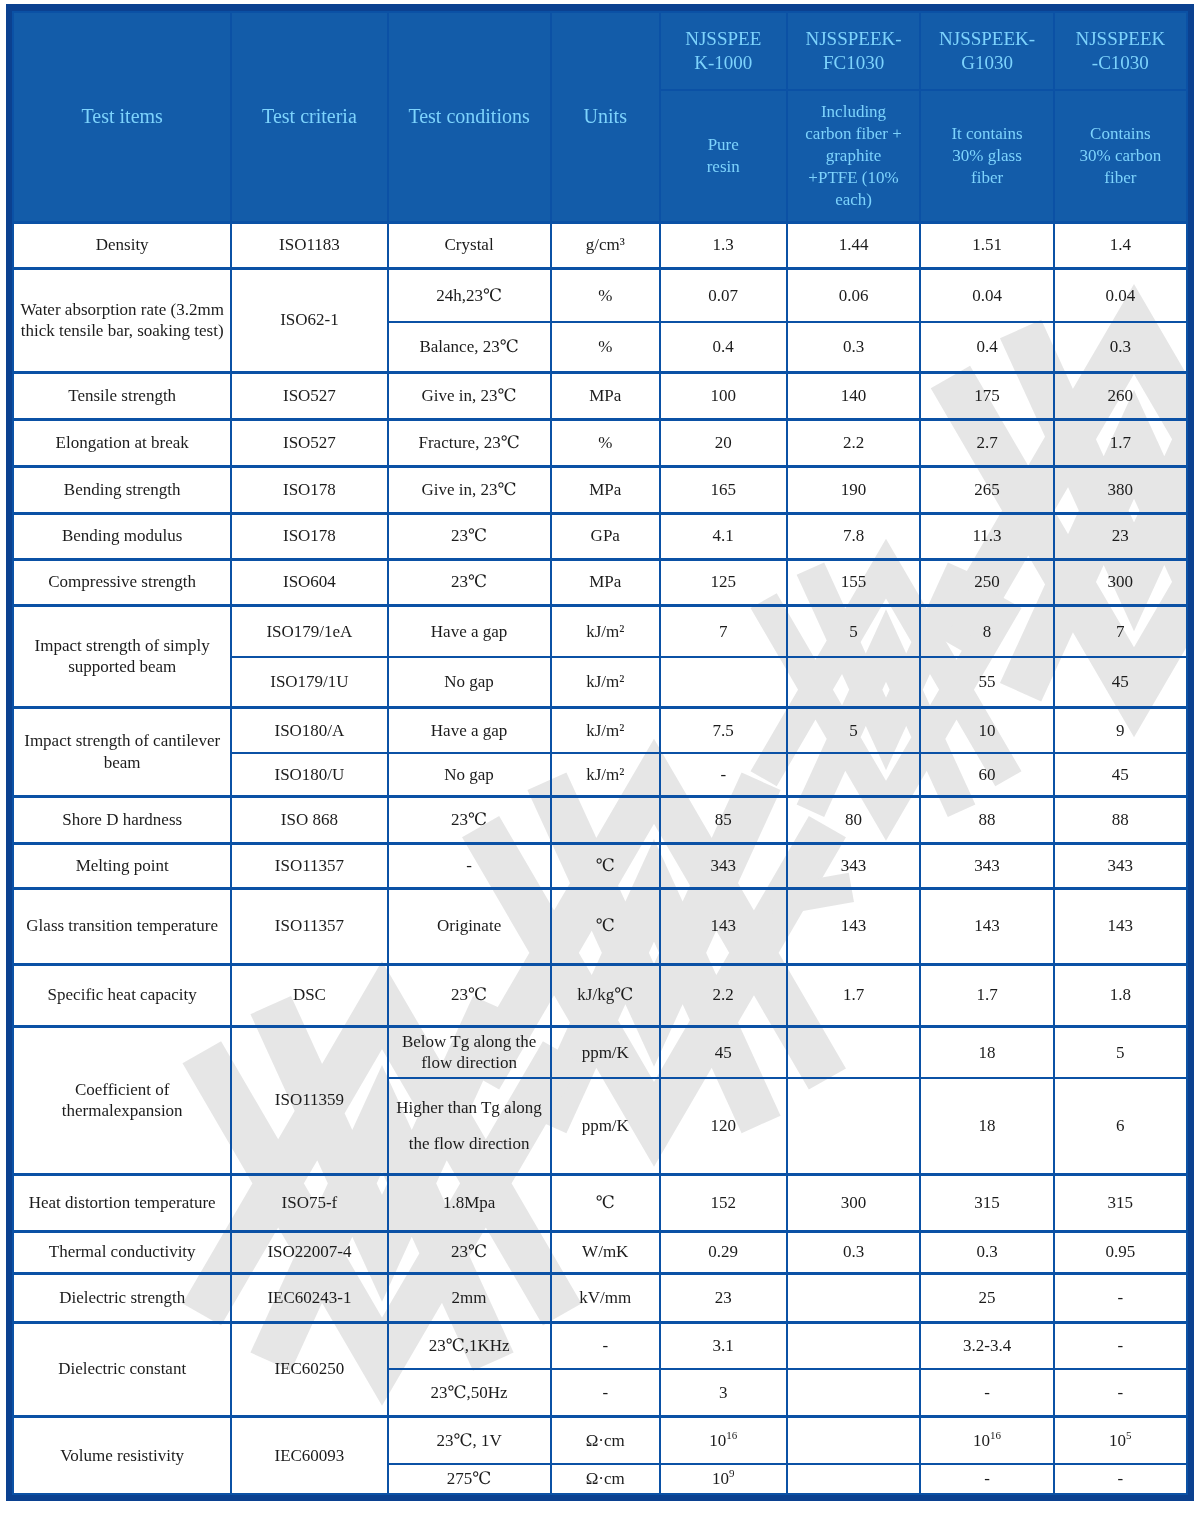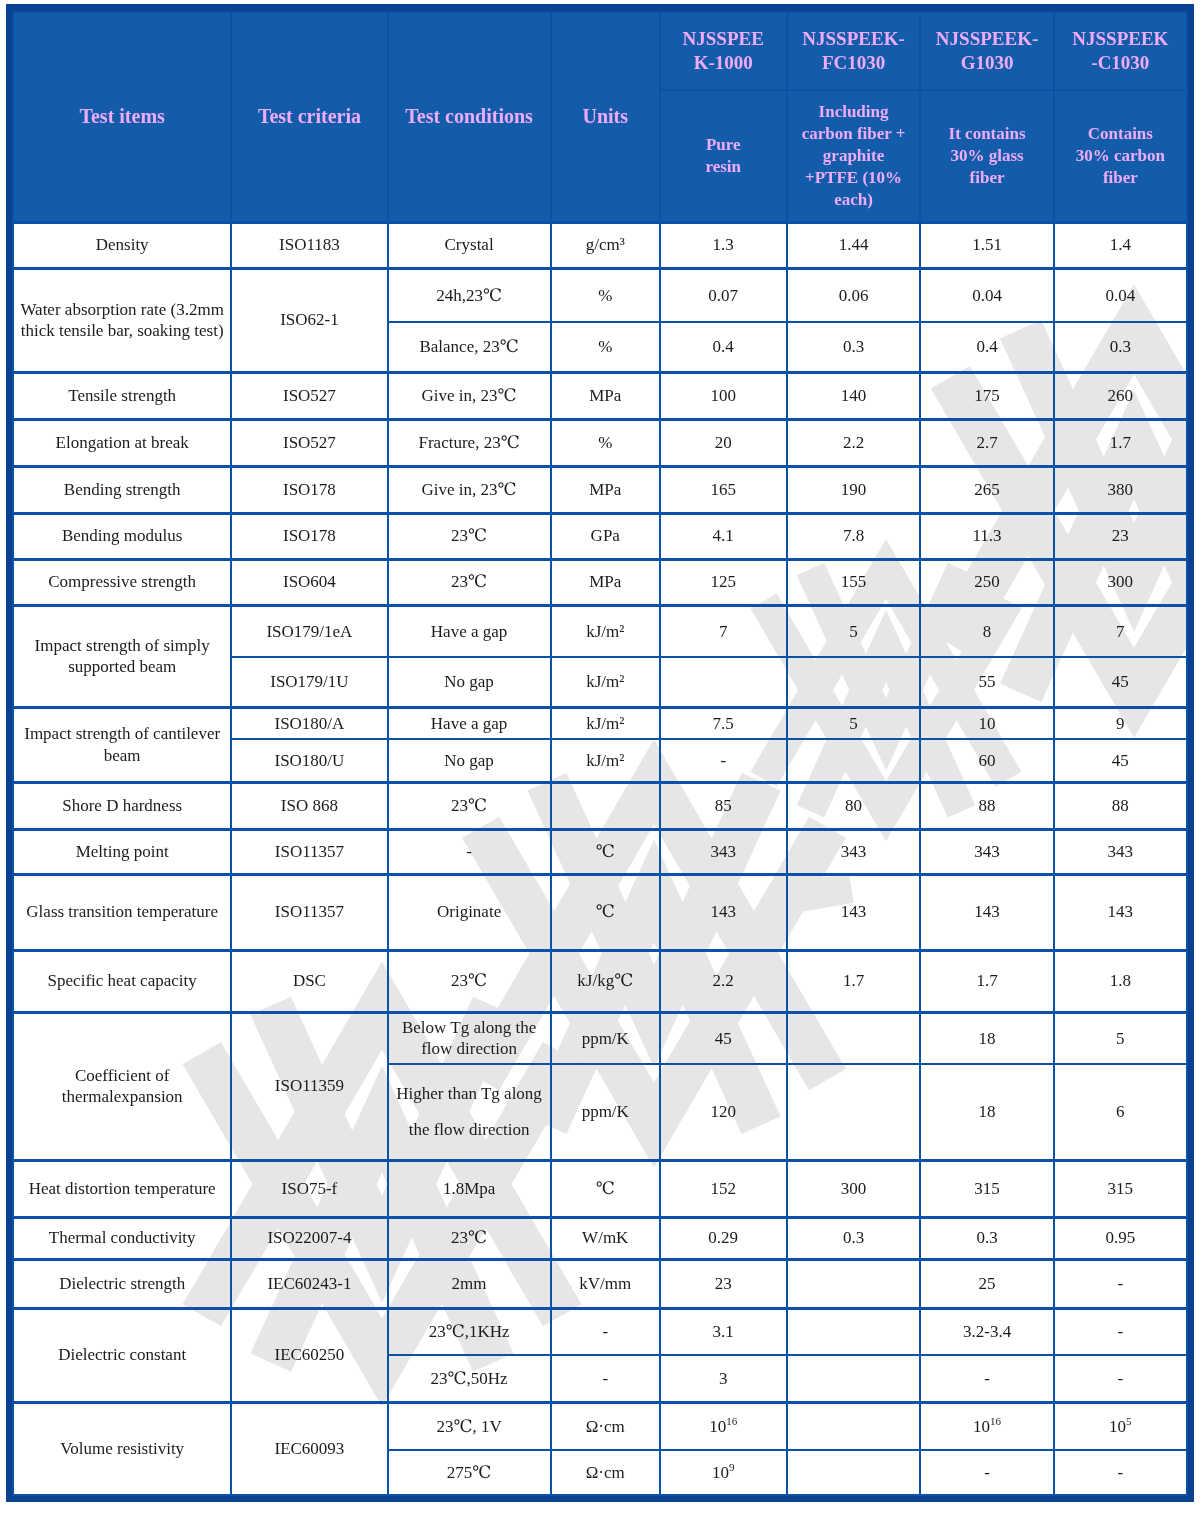--- a/index.html
+++ b/index.html
@@ -45,22 +45,22 @@
     border:2px solid var(--c-border);
     text-align:center;
     vertical-align:middle;
     padding:3px 6px;
     font-size:17px;
     line-height:1.25;
     word-wrap:break-word;
   }
   thead th{
     background:var(--c-head);
-    color:#f0abfc;
-    font-weight:bold;
+    color:#7dd3fc;
+    font-weight:normal;
   }
   tr.hrow1{height:78px;}
   tr.hrow2{height:132px;}
   th.lh{font-size:20px;}
   th.pn{font-size:19px;white-space:pre-line;}
   th.pd{font-size:17px;white-space:pre-line;line-height:1.3;}
   tbody td{background:transparent;}
   tbody tr.grp td{border-top-width:3px;}
   td.airy{line-height:2.1;}
   sup{font-size:11px;line-height:0;}
@@ -215,21 +215,21 @@
         </tr>
         <tr style="height: 50px; margin-left: 46px;">
           <td>ISO179/1U</td>
           <td>No gap</td>
           <td>kJ/m²</td>
           <td></td>
           <td></td>
           <td>55</td>
           <td>45</td>
         </tr>
-        <tr class="grp" style="height: 32px;">
+        <tr class="grp" style="height: 46px;">
           <td rowspan="2">Impact strength of cantilever beam</td>
           <td>ISO180/A</td>
           <td>Have a gap</td>
           <td>kJ/m²</td>
           <td>7.5</td>
           <td>5</td>
           <td>10</td>
           <td>9</td>
         </tr>
         <tr style="height: 43px; padding-left: 36px;">
@@ -350,21 +350,21 @@
         <tr class="grp" style="height: 48px;">
           <td rowspan="2">Volume resistivity</td>
           <td rowspan="2">IEC60093</td>
           <td>23℃, 1V</td>
           <td>Ω·cm</td>
           <td>10<sup>16</sup></td>
           <td></td>
           <td>10<sup>16</sup></td>
           <td>10<sup>5</sup></td>
         </tr>
-        <tr style="height: 45px;">
+        <tr style="height: 30px;">
           <td>275℃</td>
           <td>Ω·cm</td>
           <td>10<sup>9</sup></td>
           <td></td>
           <td>-</td>
           <td>-</td>
         </tr>
       </tbody>
   </table>
 </div>

